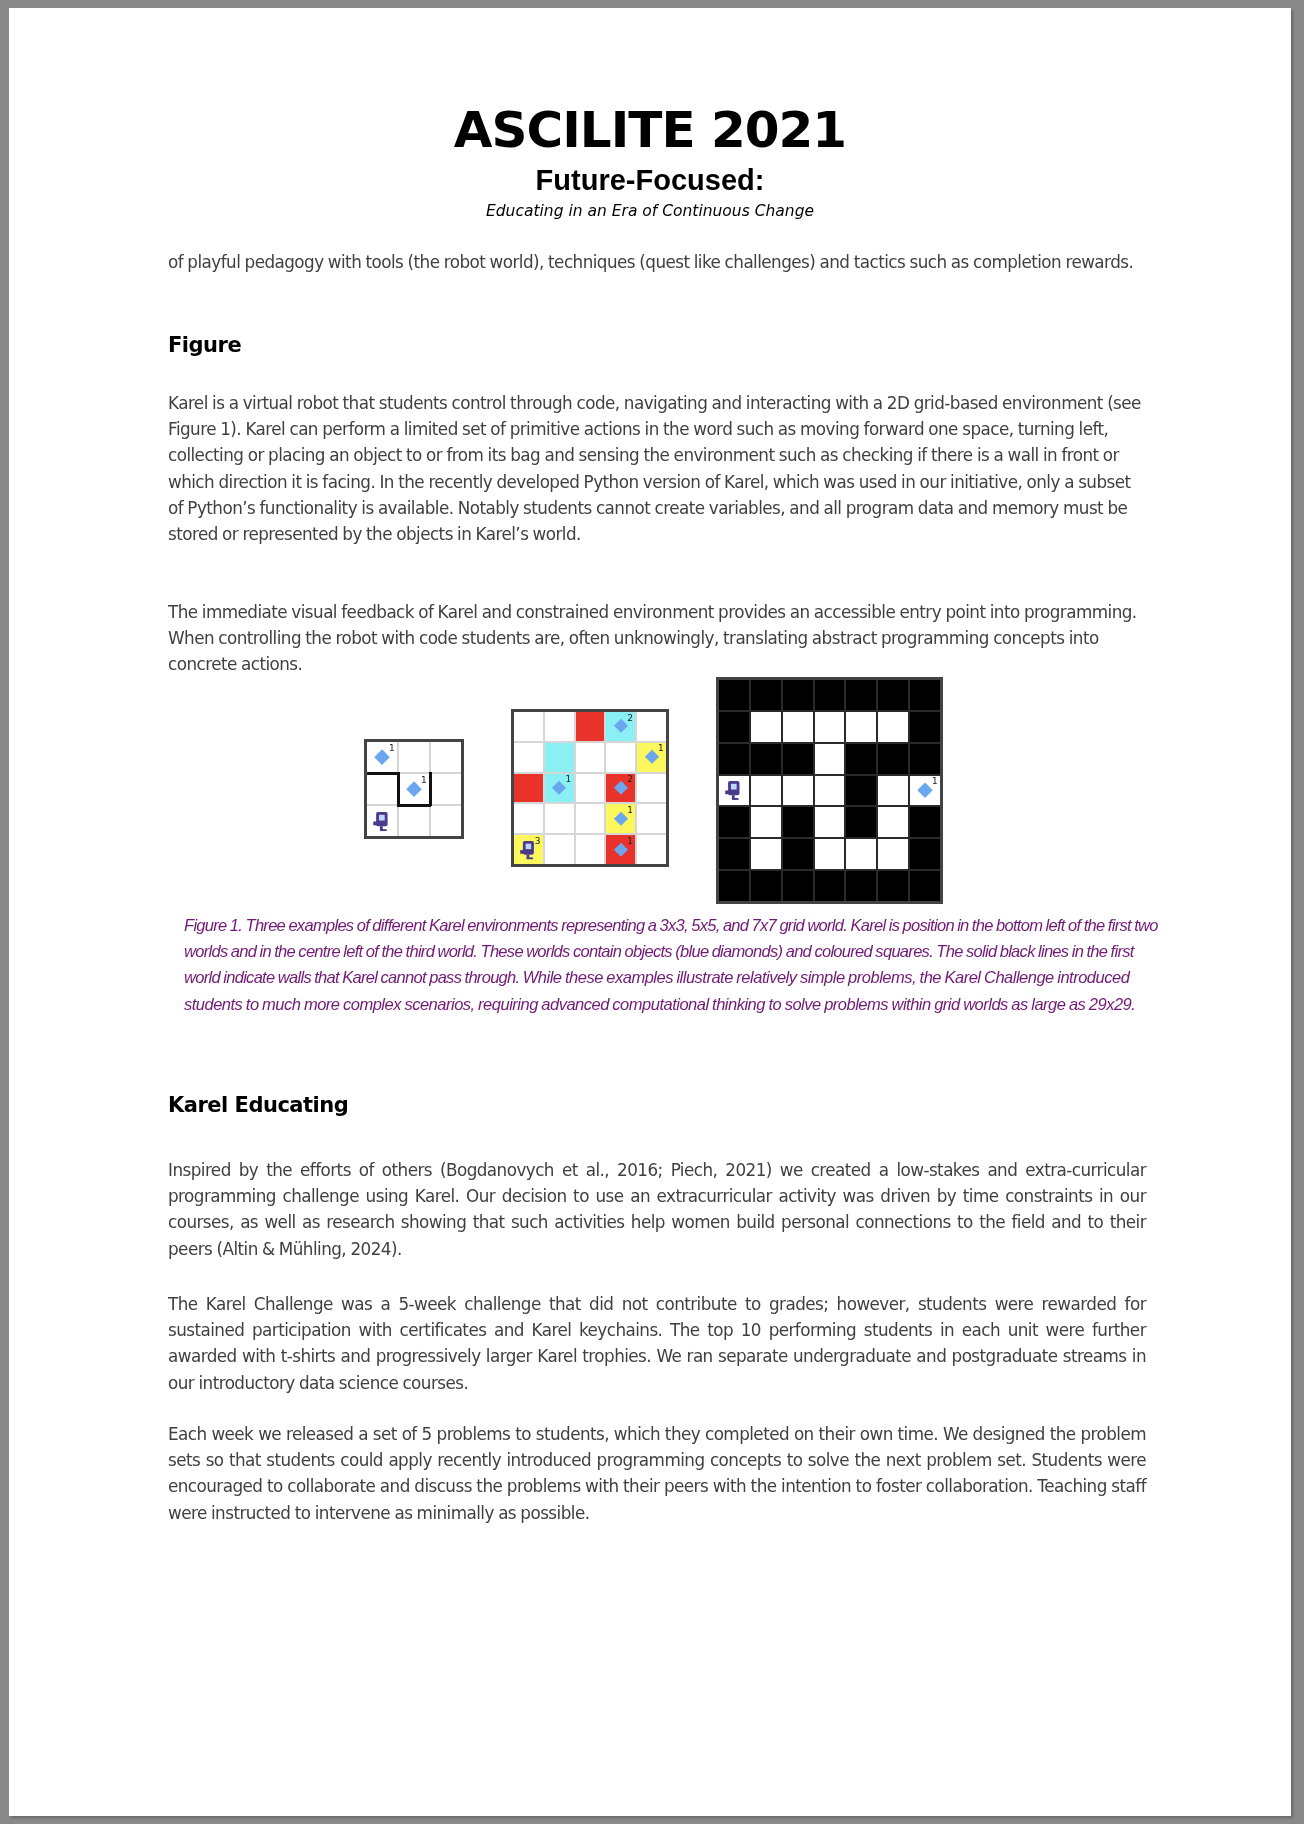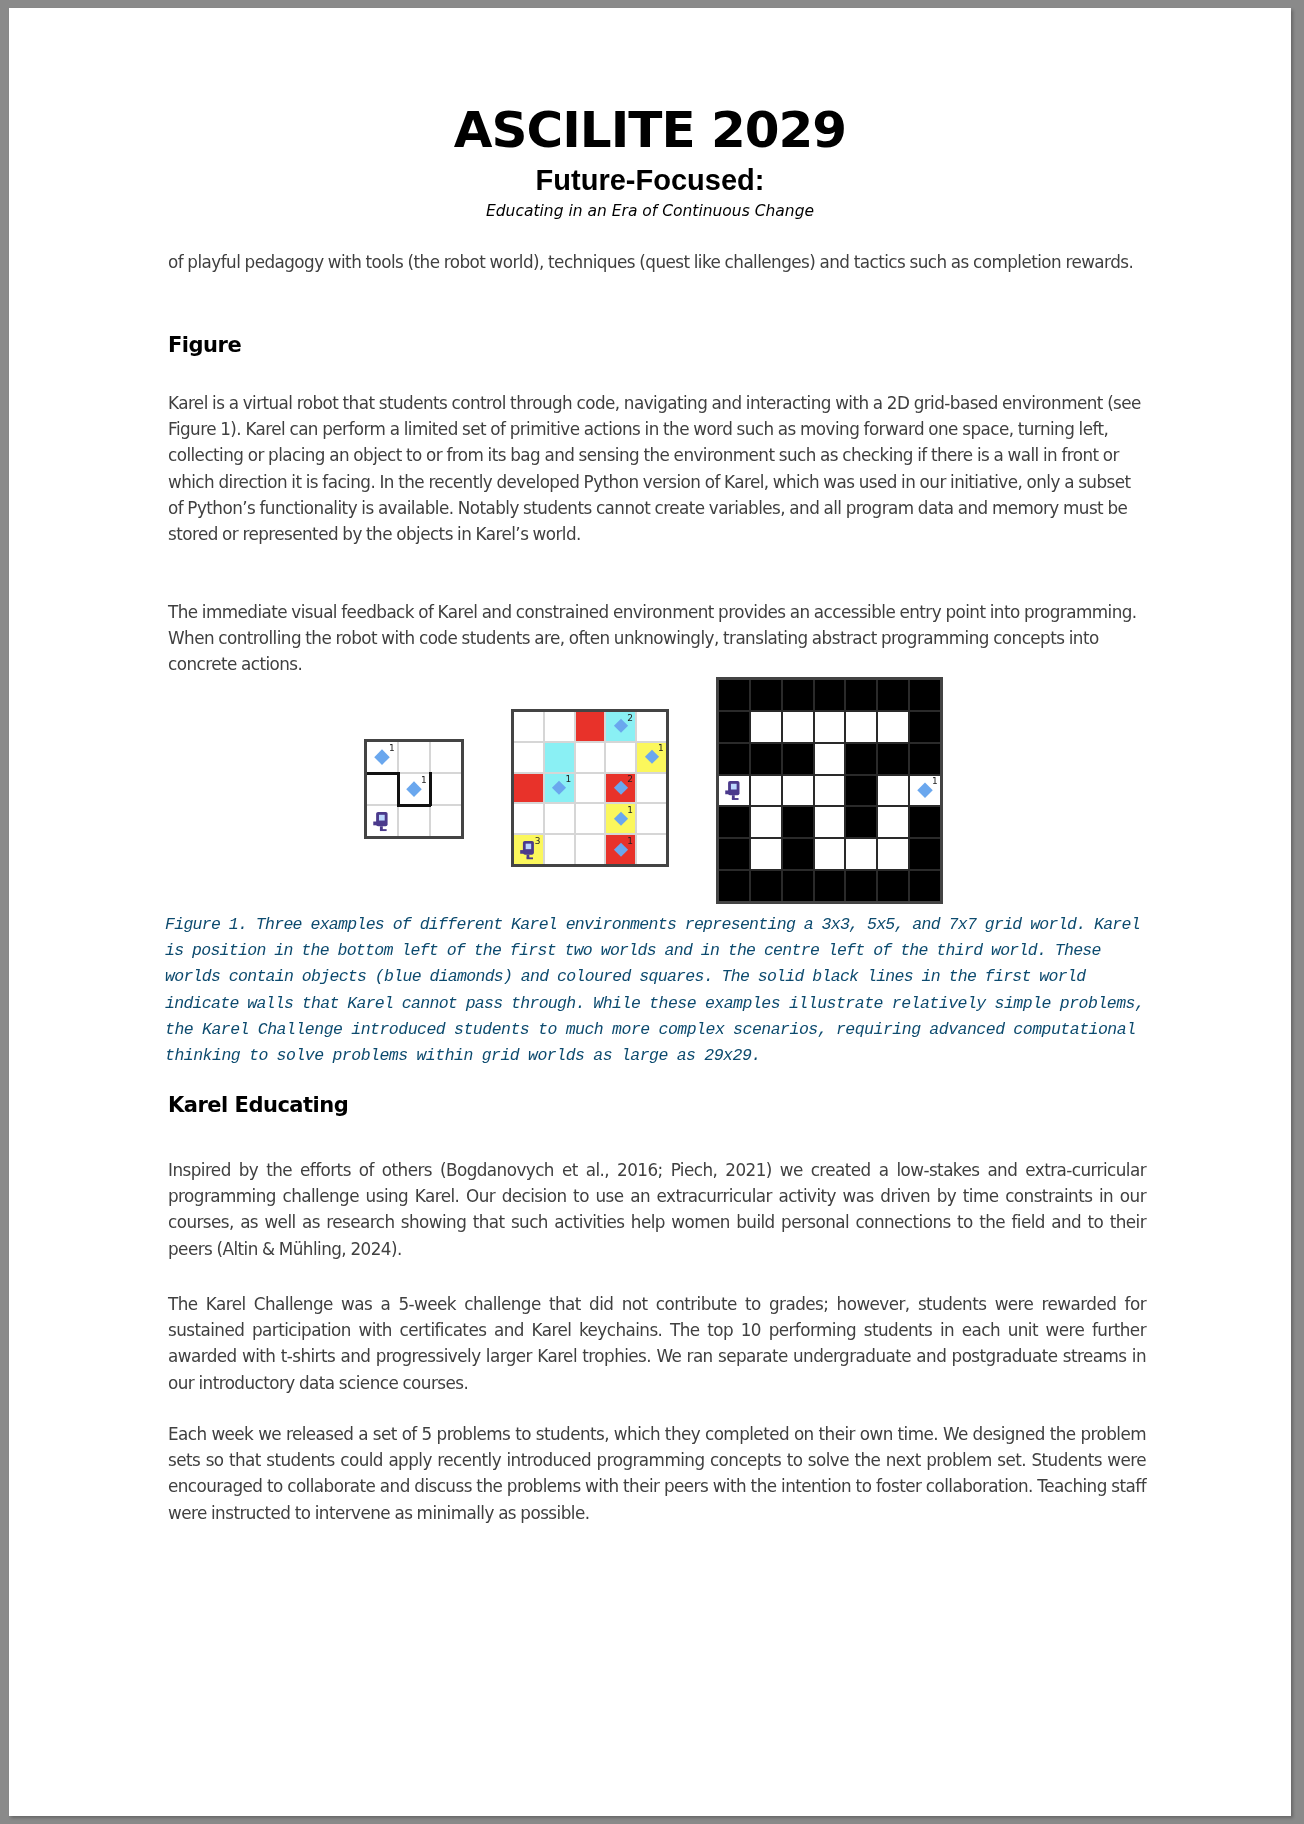--- a/index.html
+++ b/index.html
@@ -20,40 +20,40 @@
     position:absolute; left:159px; width:978px;
     font-family:"DejaVu Sans", sans-serif; font-size:16.8px; line-height:26.2px; color:#404040;
     letter-spacing:-0.55px; word-spacing:-0.5px;
   }
   .justify { text-align:justify; }
   .heading {
     position:absolute; left:159px; font-family:"DejaVu Sans", sans-serif; font-weight:bold;
     font-size:21px; letter-spacing:-0.5px; color:#000;
   }
   .caption {
-    position:absolute; left:156px; width:985px;
-    font-family:Liberation Mono, monospace; font-style:italic; font-size:16.5px; line-height:26.2px;
-    letter-spacing:-0.7px; word-spacing:-0.6px; color:#0c4a6e;
+    position:absolute; left:175px; width:985px;
+    font-family:Liberation Sans, sans-serif; font-style:italic; font-size:16.5px; line-height:26.2px;
+    letter-spacing:-0.7px; word-spacing:-0.6px; color:#701a75;
   }
 
   .world { position:absolute; display:grid; background:#d6d6d6; gap:2px; }
   .cell { position:relative; background:#fff; }
   .diamond {
     position:absolute; left:50%; top:50%; width:36%; height:36%;
     background:#6aa7ee; transform:translate(-50%,-50%) rotate(45deg);
   }
   .count { position:absolute; right:8%; top:2%; font-size:9px; color:#222; font-family:"DejaVu Sans", sans-serif; }
   .robot { position:absolute; left:14%; top:16%; width:66%; height:70%; }
   .wall { position:absolute; background:#111; }
 </style>
 </head>
 <body>
 
 <div class="page">
-  <div class="header conf-title">ASCILITE 2029</div>
+  <div class="header conf-title">ASCILITE 2021</div>
   <div class="header conf-sub">Future-Focused:</div>
   <div class="header conf-tag">Educating in an Era of Continuous Change</div>
 
   <div class="body-text" style="top:241px;">of playful pedagogy with tools (the robot world), techniques (quest like challenges) and tactics such as completion rewards.</div>
 
   <div class="heading" style="top:325px;">Figure</div>
   <div class="body-text" style="top:382px;">Karel is a virtual robot that students control through code, navigating and interacting with a 2D grid-based environment (see Figure 1). Karel can perform a limited set of primitive actions in the word such as moving forward one space, turning left, collecting or placing an object to or from its bag and sensing the environment such as checking if there is a wall in front or which direction it is facing. In the recently developed Python version of Karel, which was used in our initiative, only a subset of Python’s functionality is available. Notably students cannot create variables, and all program data and memory must be stored or represented by the objects in Karel’s world.</div>
   <div class="body-text" style="top:591px;">The immediate visual feedback of Karel and constrained environment provides an accessible entry point into programming. When controlling the robot with code students are, often unknowingly, translating abstract programming concepts into concrete actions.</div>
 
   <div class="world" id="world0" style="left: 355px; top: 731px; width: 94px; height: 94px; border: 3px solid rgb(68, 68, 68); grid-template-columns: repeat(3, 1fr); grid-template-rows: repeat(3, 1fr); position: absolute;">

